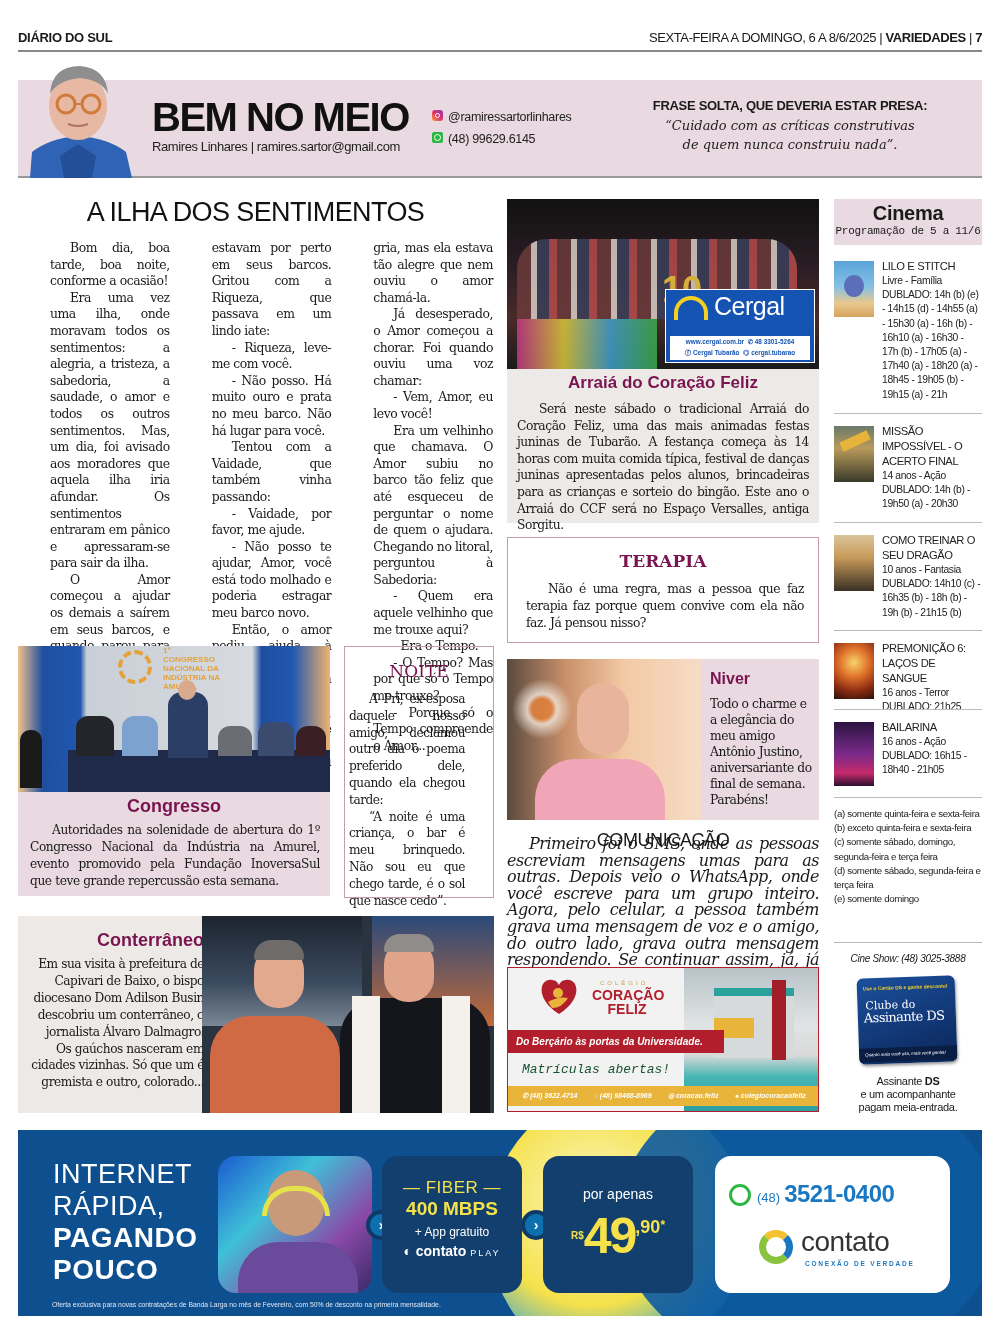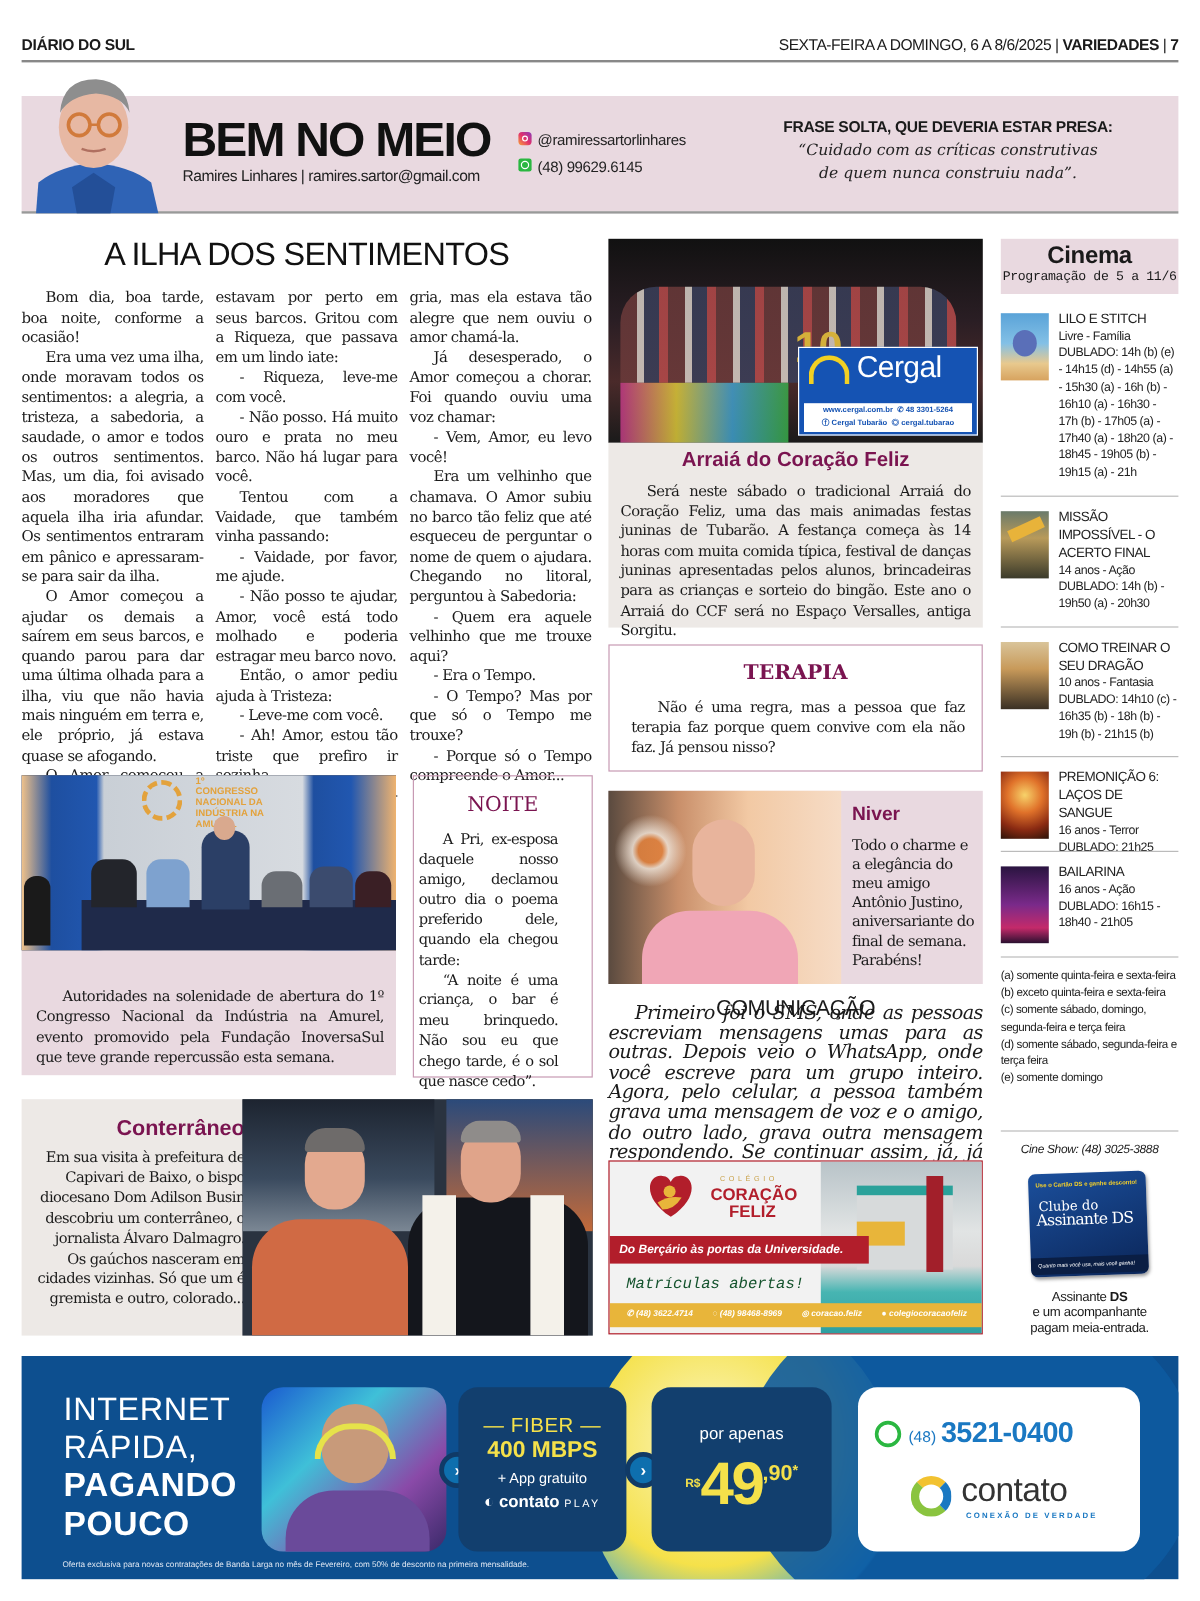--- a/index.html
+++ b/index.html
@@ -25,21 +25,21 @@
   .ig-ic::after { content:""; position:absolute; left:3px; top:3px; width:5px; height:5px; border:1px solid #fff; border-radius:50%; box-sizing:border-box; }
   .wa-ic { width: 11px; height: 11px; border-radius: 2px; background: #2bb741; margin-right: 5px; position: relative; }
   .wa-ic::after { content:""; position:absolute; left:2px; top:2px; width:7px; height:7px; border:1px solid #fff; border-radius:50%; box-sizing:border-box; }
   .frase { left: 640px; top: 98px; width: 300px; text-align: center; }
   .frase-title { font-family: "Liberation Sans", sans-serif; font-weight: bold; font-size: 13px; letter-spacing: -0.3px; }
   .frase-text { font-family: "DejaVu Serif", serif; font-style: italic; font-size: 13px; line-height: 19px; margin-top: 3px; color: #222; }
 
   
   .art-title { left: 18px; top: 197px; width: 475px; text-align: center; font-family: "Liberation Sans", sans-serif; font-size: 27px; letter-spacing: -0.6px; color: #111; }
   .art-cols { left: 18px; top: 240px; width: 475px; height: 398px; display: flex; gap: 10px; }
-  .art-col { flex: 1; font-size: 12.4px; line-height: 16.6px; text-align: justify; hyphens: auto; letter-spacing: -0.45px; }
+  .art-col { flex: 1; font-size: 12.4px; line-height: 16.6px; text-align: justify; hyphens: auto; letter-spacing: -0.45px; margin-left: 32px; }
   .art-col p { text-indent: 20px; }
   .art-col p.cont { text-indent: 0; }
 
   
   .congresso { left: 18px; top: 646px; width: 312px; height: 250px; background: #e9d9e0; }
   .photo { background: #555; overflow: hidden; position: absolute; }
   .box-h { font-family: "Liberation Sans", sans-serif; font-weight: bold; color: #7a1450; }
   .congresso .box-h { position: absolute; left: 0; top: 150px; width: 100%; text-align: center; font-size: 18px; }
   .congresso .txt { position: absolute; left: 12px; top: 176px; width: 290px; font-size: 12.2px; line-height: 17px; text-align: justify; letter-spacing: -0.4px; }
   .congresso .txt p { text-indent: 22px; }
@@ -178,20 +178,21 @@
     <div style="position:absolute;left:50px;top:104px;width:262px;height:42px;background:#1f2a4a;"></div>
     <div style="position:absolute;left:150px;top:46px;width:40px;height:66px;background:#2b3f66;border-radius:14px 14px 0 0;"></div>
     <div style="position:absolute;left:160px;top:34px;width:18px;height:20px;background:#d9a98e;border-radius:50%;"></div>
     <div style="position:absolute;left:104px;top:70px;width:36px;height:40px;background:#7ea2cf;border-radius:12px 12px 0 0;"></div>
     <div style="position:absolute;left:58px;top:70px;width:38px;height:40px;background:#23252b;border-radius:12px 12px 0 0;"></div>
     <div style="position:absolute;left:200px;top:80px;width:34px;height:30px;background:#6a6e74;border-radius:12px 12px 0 0;"></div>
     <div style="position:absolute;left:240px;top:76px;width:36px;height:34px;background:#3b4b6e;border-radius:12px 12px 0 0;"></div>
     <div style="position:absolute;left:278px;top:80px;width:30px;height:30px;background:#3a1f25;border-radius:12px 12px 0 0;"></div>
     <div style="position:absolute;left:2px;top:84px;width:22px;height:58px;background:#1a1a1a;border-radius:10px 10px 0 0;"></div>
   </div>
+  <div class="box-h">Congresso</div>
   <div class="txt">
       <p>Autoridades na solenidade de abertura do 1º Congresso Nacional da Indústria na Amurel, evento promovido pela Fundação InoversaSul que teve grande repercussão esta semana.</p>
     </div>
 </div>
 
 <div class="abs noite">
   <div class="h">NOITE</div>
   <div class="txt">
     <p>A Pri, ex-esposa daquele nosso amigo, declamou outro dia o poema preferido dele, quando ela chegou tarde:</p>
     <p>“A noite é uma criança, o bar é meu brinquedo. Não sou eu que chego tarde, é o sol que nasce cedo”.</p>

